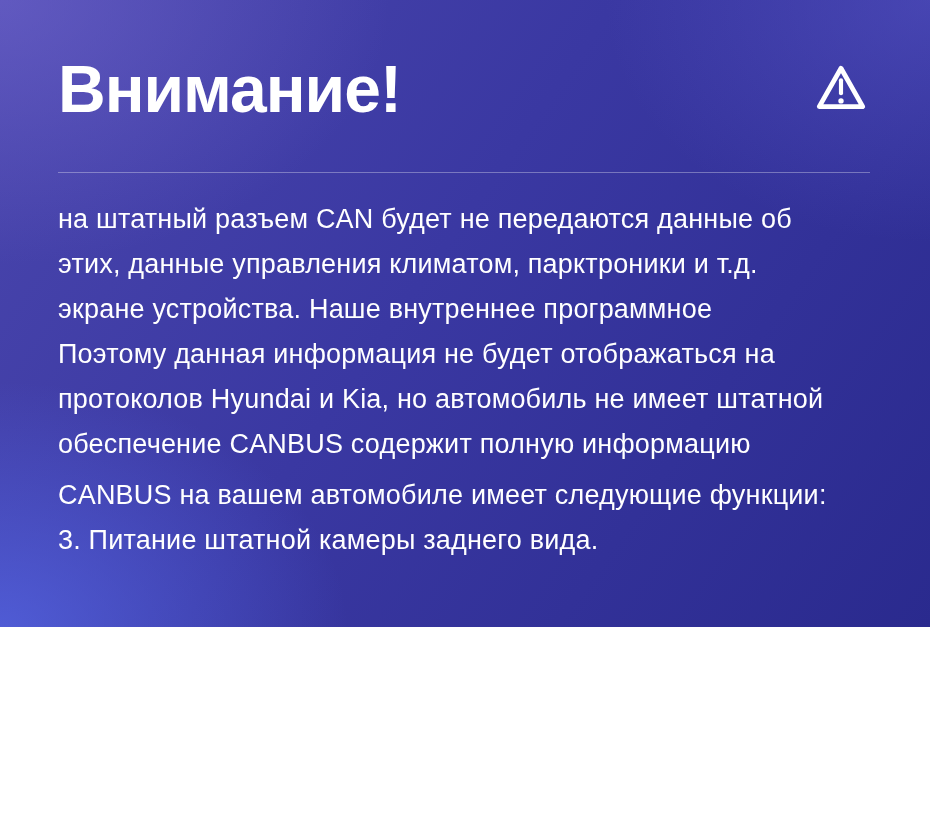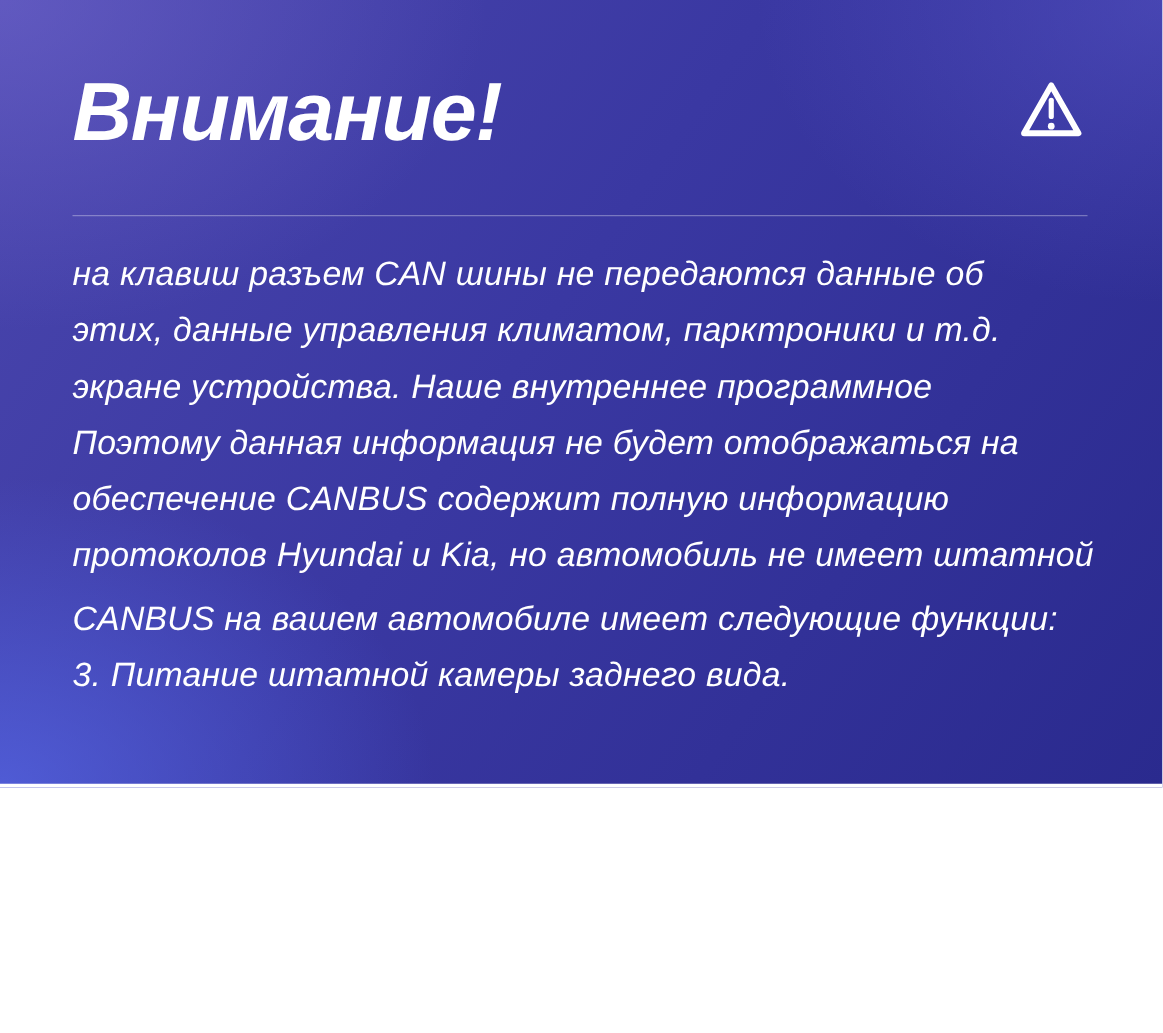--- a/index.html
+++ b/index.html
@@ -14,21 +14,20 @@
   .banner {
     position: relative;
     width: 930px;
     height: 630px;
     color: #ffffff;
     background:
       radial-gradient(55% 58% at 0% 100%, rgba(86,104,232,0.72) 0%, rgba(86,104,232,0) 68%),
       radial-gradient(50% 55% at 100% 0%, rgba(108,105,225,0.35) 0%, rgba(108,105,225,0) 70%),
       radial-gradient(60% 60% at 0% 0%, rgba(125,113,215,0.45) 0%, rgba(125,113,215,0) 70%),
       linear-gradient(125deg, #4a46ad 0%, #3a38a2 45%, #2a2a8e 100%);
-    font-style: italic;
   }
 
   .inner {
     padding: 50px 58px 0 58px;
   }
 
   .header-row {
     display: flex;
     align-items: center;
     justify-content: space-between;
@@ -95,26 +94,26 @@
         <line x1="28" y1="17.5" x2="28" y2="30" stroke="#ffffff" stroke-width="4" stroke-linecap="round"></line>
         <circle cx="28" cy="37.5" r="2.6" fill="#ffffff"></circle>
       </svg>
     </div>
 
     <div class="divider"></div>
 
     <div class="body-text">
 
       <div>
-        <div class="line">на клавиш разъем CAN шины не передаются данные об</div>
+        <div class="line">на штатный разъем CAN будет не передаются данные об</div>
         <div class="line">этих, данные управления климатом, парктроники и т.д.</div>
         <div class="line">экране устройства. Наше внутреннее программное</div>
         <div class="line">Поэтому данная информация не будет отображаться на</div>
+        <div class="line">протоколов Hyundai и Kia, но автомобиль не имеет штатной</div>
         <div class="line">обеспечение CANBUS содержит полную информацию</div>
-        <div class="line">протоколов Hyundai и Kia, но автомобиль не имеет штатной</div>
       </div>
 
       <div class="canbus-block">
         <div class="line">CANBUS на вашем автомобиле имеет следующие функции:</div>
         <div class="line">3. Питание штатной камеры заднего вида.</div>
       </div>
 
     </div>
   </div>
 

